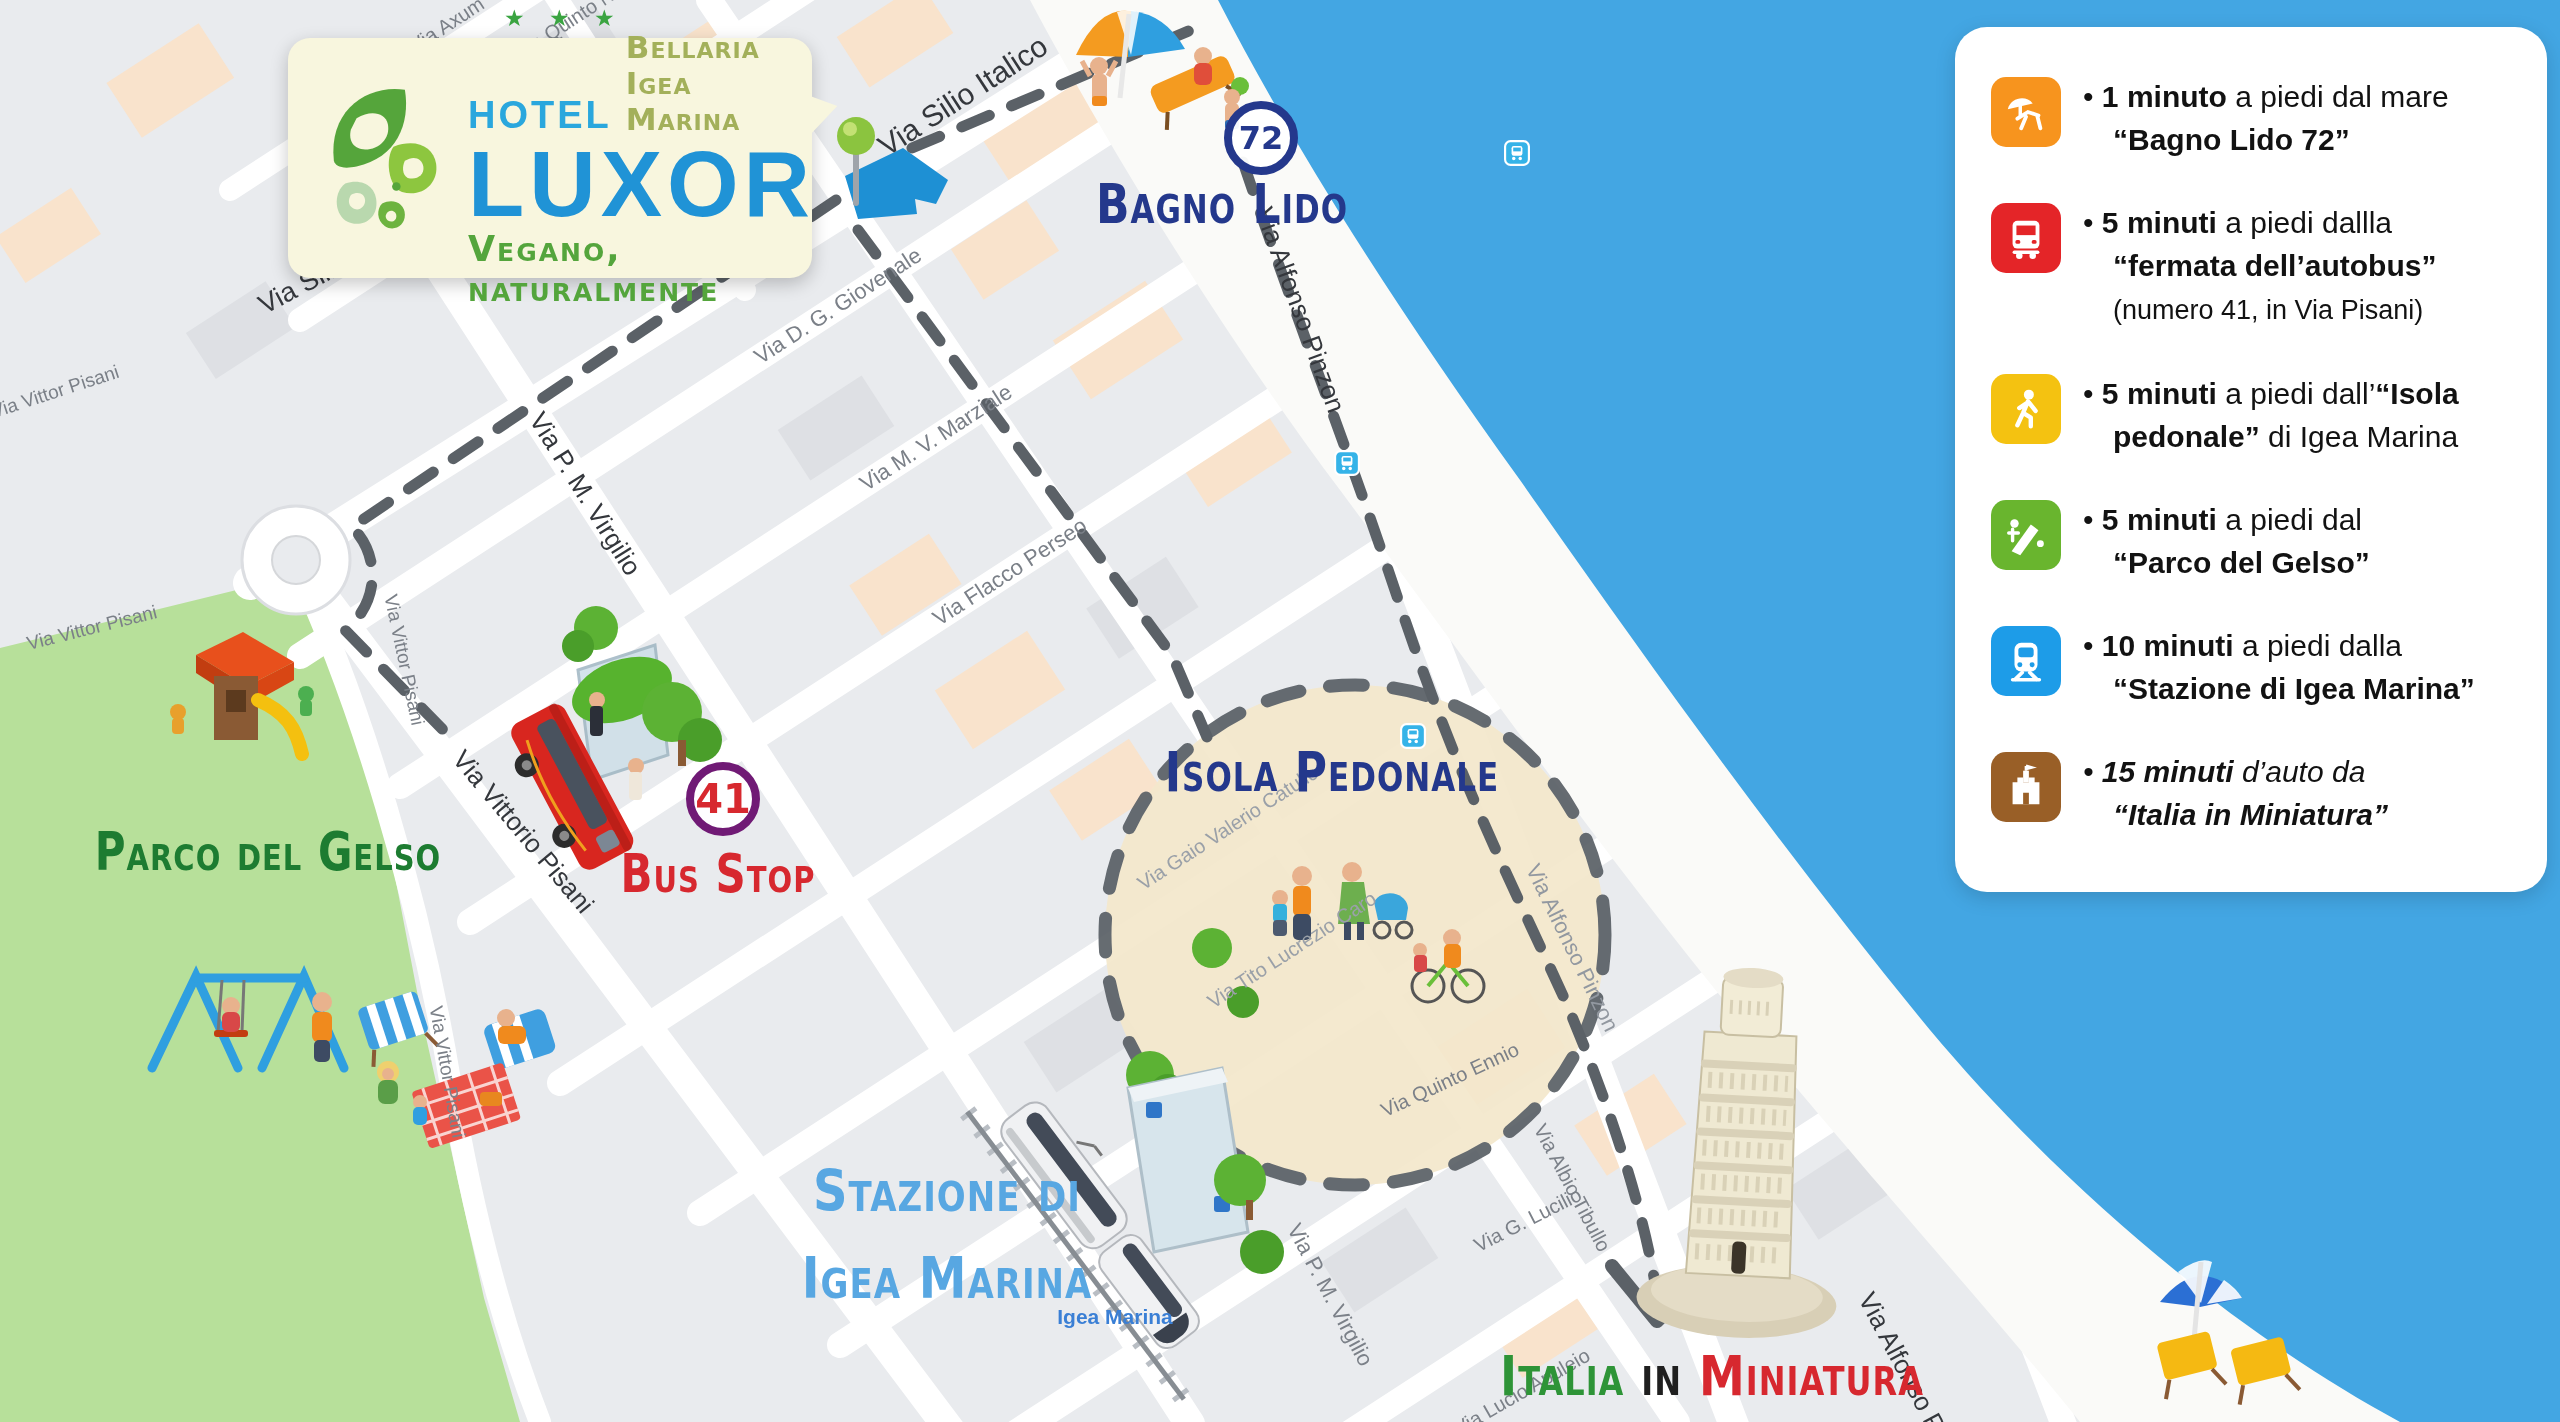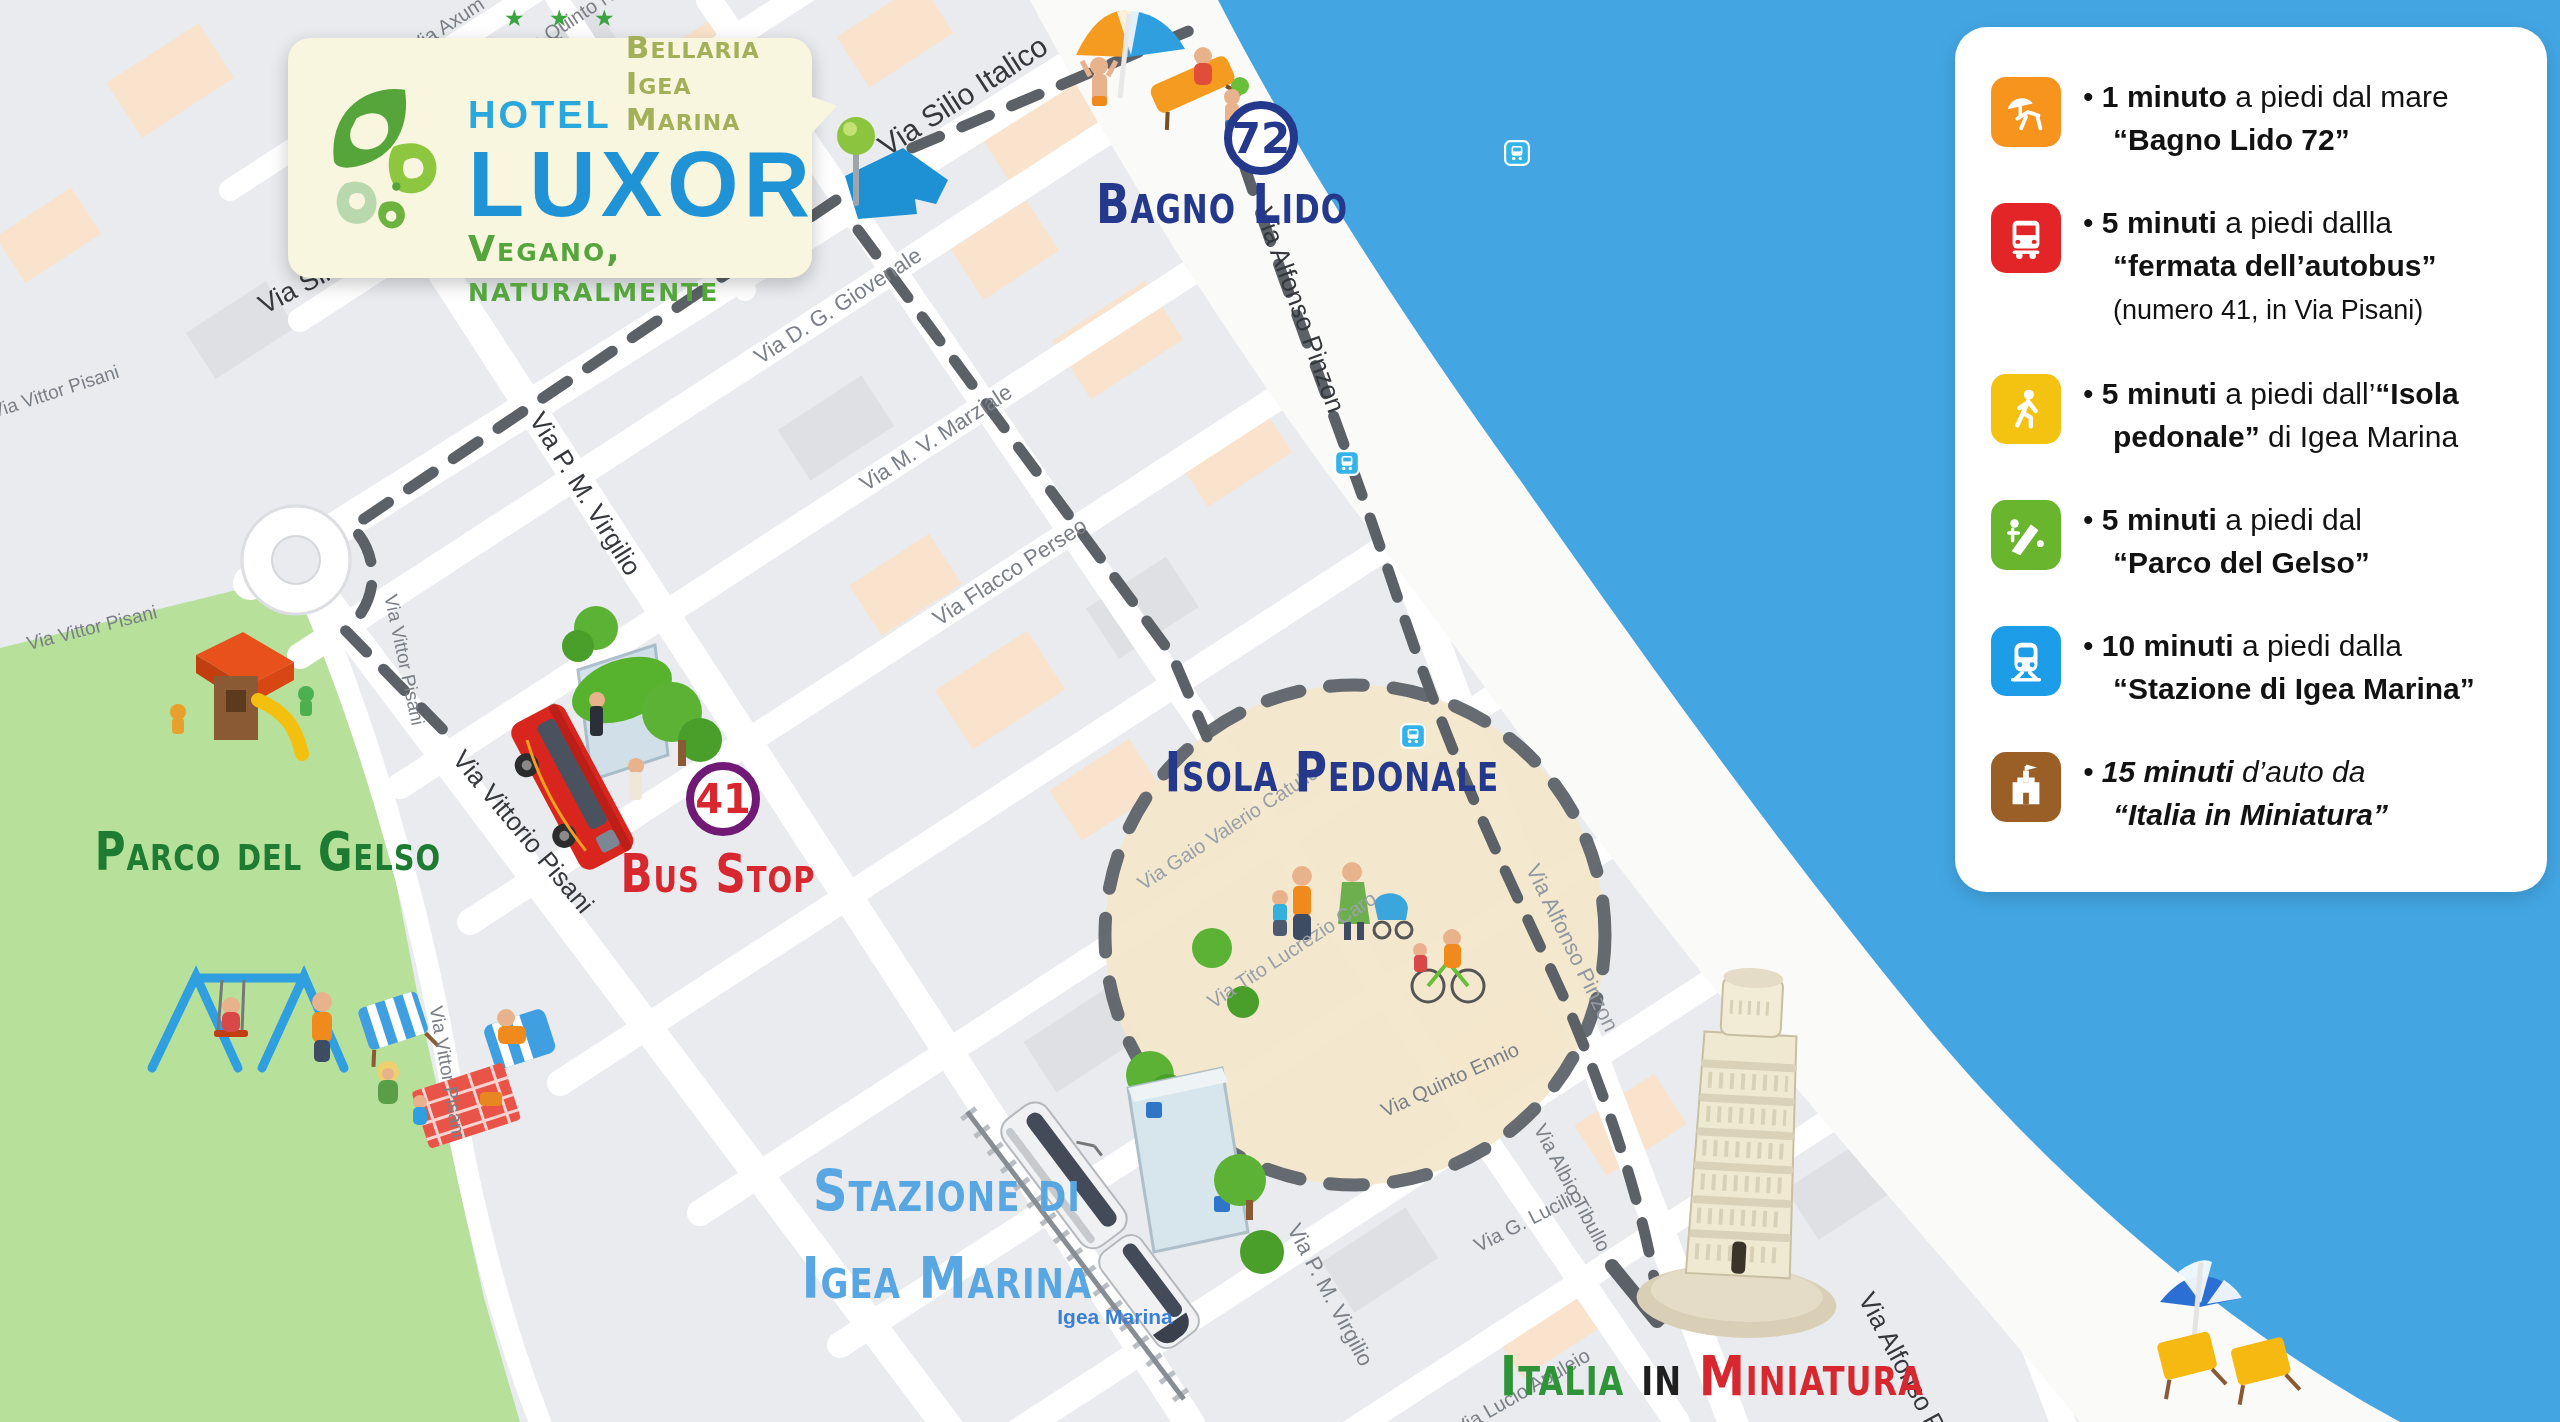--- a/index.html
+++ b/index.html
@@ -363,21 +363,21 @@
     <div class="street" style="left:447px;top:1072px;transform:translate(-50%,-50%) rotate(80deg);font-size:19px;">Via Vittor Pisani</div>
     <div class="street major" style="left:585px;top:494px;transform:translate(-50%,-50%) rotate(58deg);">Via P. M. Virgilio</div>
     <div class="street" style="left:1330px;top:1295px;transform:translate(-50%,-50%) rotate(62deg);">Via P. M. Virgilio</div>
     <div class="street" style="left:1228px;top:828px;transform:translate(-50%,-50%) rotate(-33deg);font-size:20px;color:#9aa0a8;">Via Gaio Valerio Catullo</div>
     <div class="street" style="left:1292px;top:950px;transform:translate(-50%,-50%) rotate(-33deg);font-size:20px;color:#9aa0a8;">Via Tito Lucrezio Caro</div>
     <div class="street" style="left:1450px;top:1080px;transform:translate(-50%,-50%) rotate(-25deg);font-size:20px;">Via Quinto Ennio</div>
     <div class="street" style="left:1528px;top:1220px;transform:translate(-50%,-50%) rotate(-27deg);font-size:20px;">Via G. Lucilio</div>
     <div class="street" style="left:1572px;top:1188px;transform:translate(-50%,-50%) rotate(62deg);font-size:20px;">Via Albio Tibullo</div>
     <div class="street" style="left:1522px;top:1392px;transform:translate(-50%,-50%) rotate(-30deg);font-size:20px;">Via Lucio Apuleio</div>
 
-    <div class="badge" style="left:1224px;top:101px;width:58px;height:58px;border:8px solid #24388c;color:#24388c;font-size:42px;">72</div>
+    <div class="badge" style="left:1224px;top:101px;width:58px;height:58px;border:8px solid #24388c;color:#24388c;font-size:32px;">72</div>
     <div class="hand" style="left:1222px;top:204px;transform:translate(-50%,-50%) scaleY(1.25);color:#24388c;font-size:44px;">Bagno Lido</div>
     <div class="hand" style="left:1332px;top:772px;transform:translate(-50%,-50%) scaleY(1.25);color:#24388c;font-size:44px;">Isola Pedonale</div>
     <div class="hand" style="left:268px;top:852px;transform:translate(-50%,-50%) scaleY(1.25);color:#1d7c31;font-size:42px;">Parco del Gelso</div>
     <div class="badge" style="left:686px;top:762px;width:58px;height:58px;border:8px solid #701a75;color:#d7282f;font-size:40px;">41</div>
     <div class="hand" style="left:718px;top:874px;transform:translate(-50%,-50%) scaleY(1.25);color:#d7282f;font-size:42px;">Bus Stop</div>
     <div style="position:absolute;left:947px;top:1234px;transform:translate(-50%,-50%) scaleY(1.2);text-align:center;line-height:72px;color:#58a7e2;font-size:48px;font-family:'DejaVu Sans',sans-serif;font-variant:small-caps;font-weight:700;letter-spacing:1px;">
       <div>Stazione di</div>
       <div>Igea Marina</div>
     </div>
     <div style="position:absolute;left:1115px;top:1317px;transform:translate(-50%,-50%);color:#3a7fd5;font-size:21px;font-weight:700;white-space:nowrap;">Igea Marina</div>

